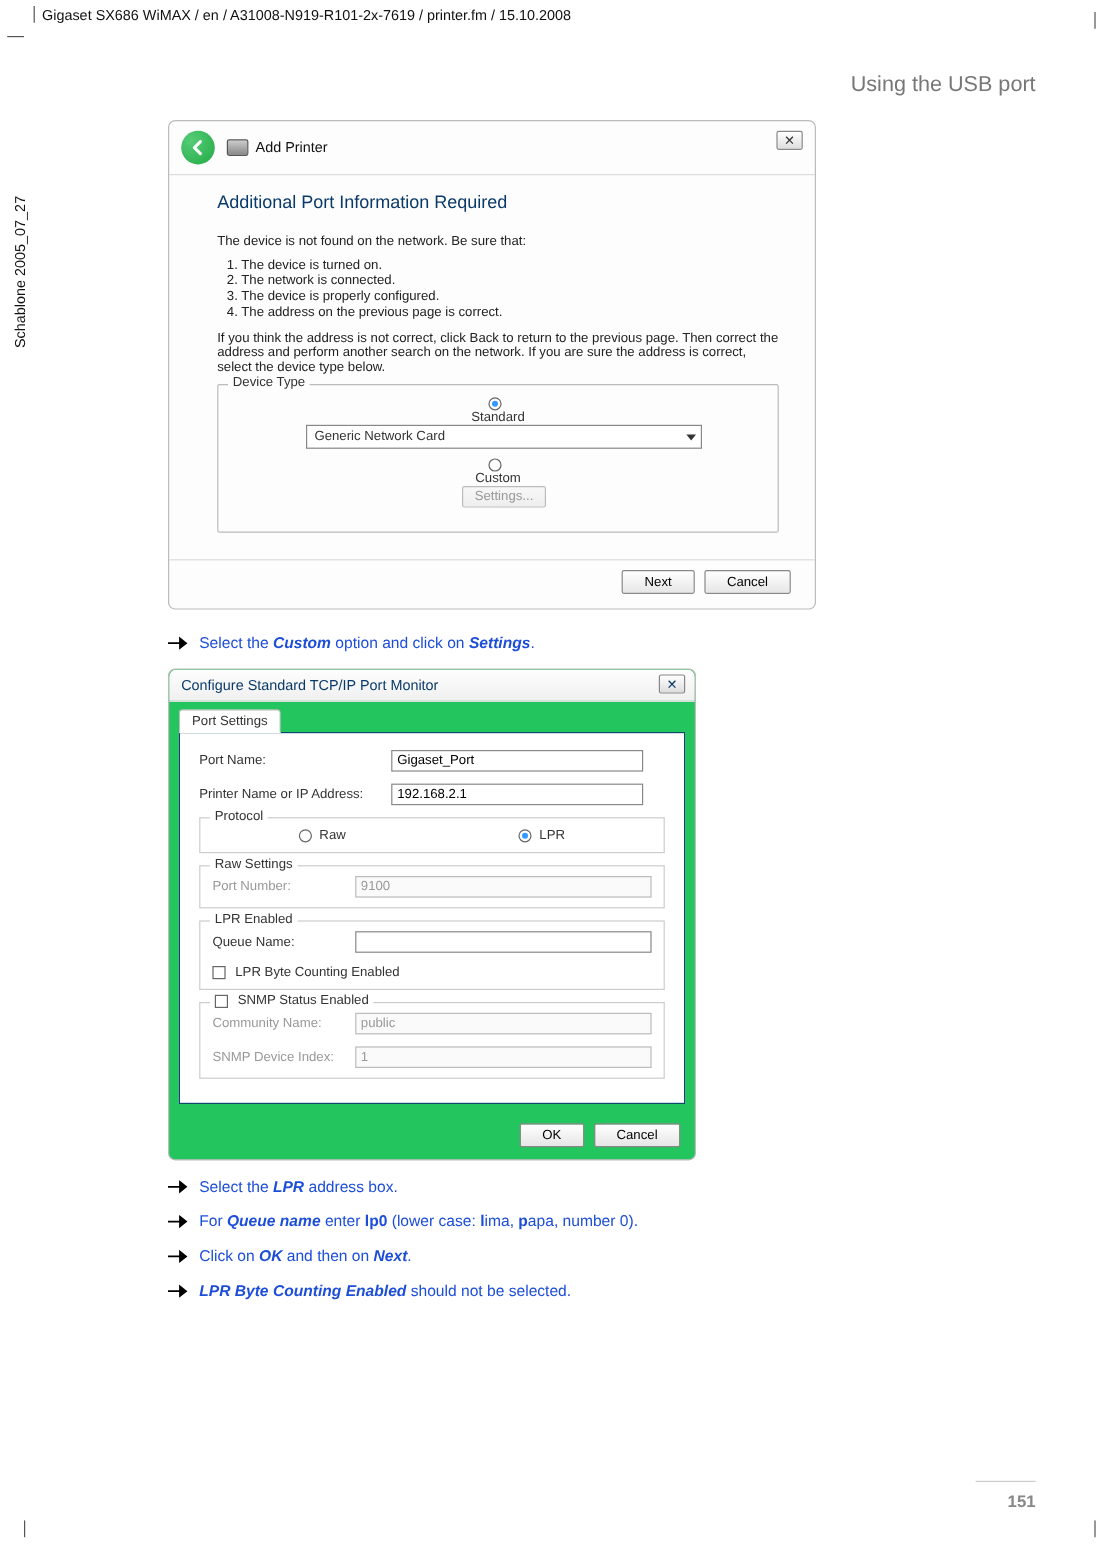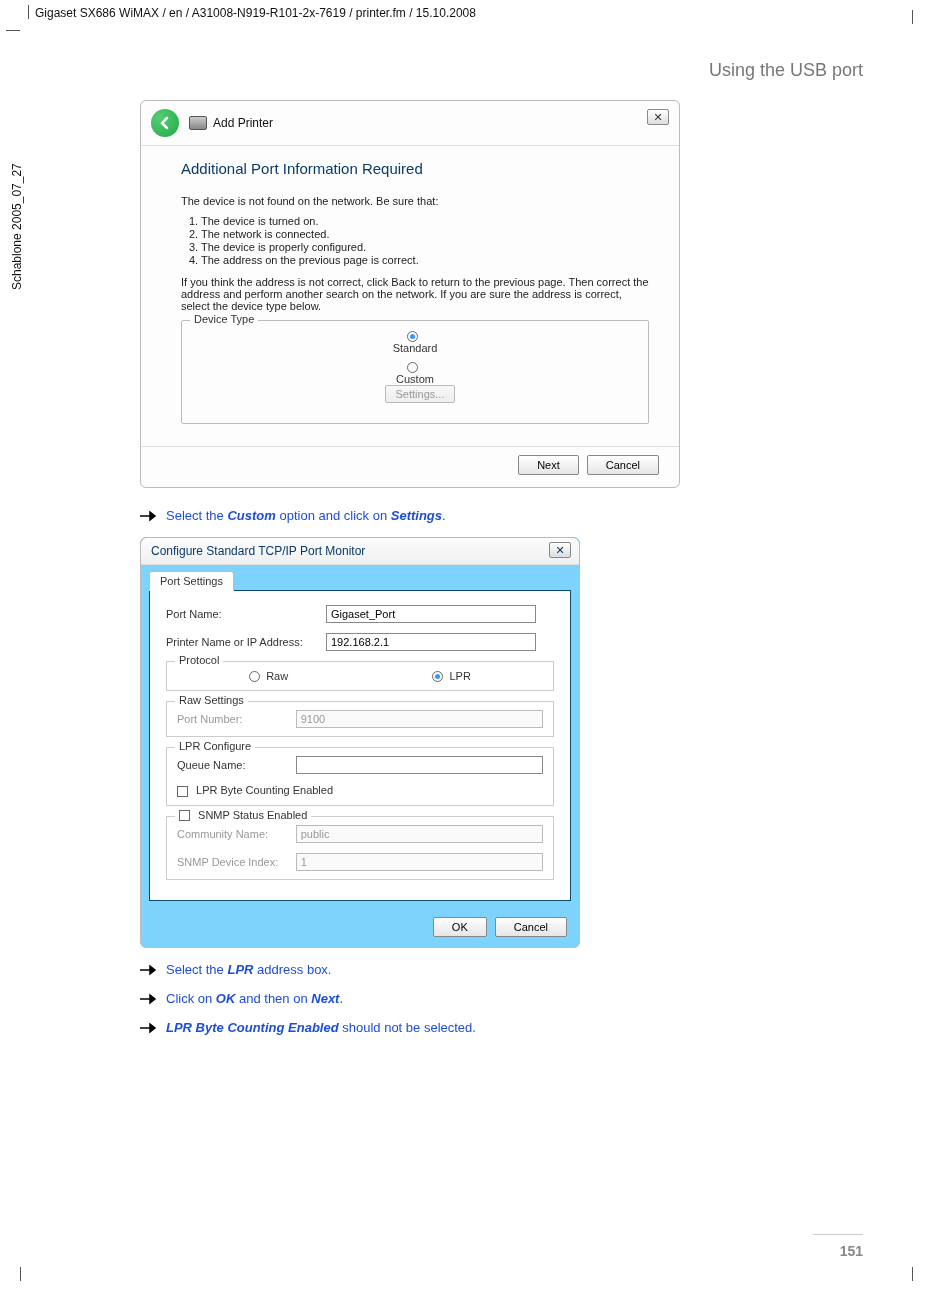--- a/index.html
+++ b/index.html
@@ -175,21 +175,21 @@
     width: 20px; height: 12px;
   }
   .instr .arrow-ic svg { width: 20px; height: 12px; }
   .instr b { font-weight: bold; }
   .instr i { font-style: italic; font-weight: bold; }
 
   
   .dialog2 {
     border: 1px solid #bbb;
     border-radius: 6px;
-    background: #7dd3fc;
+    background: #22c55e;
     width: 440px;
     margin-left: 0;
   }
   .d2-title {
     padding: 6px 10px;
     font-size: 12px; color: #0a3a6a;
     position: relative;
     border-bottom: 1px solid #ddd;
     background: linear-gradient(#fdfdfd,#f0f0f0);
     border-radius: 6px 6px 0 0;
@@ -305,20 +305,24 @@
         <div>2.    The network is connected.</div>
         <div>3.    The device is properly configured.</div>
         <div>4.    The address on the previous page is correct.</div>
       </div>
       <div class="dlg-text">If you think the address is not correct, click Back to return to the previous page.  Then correct the address and perform another search on the network.  If you are sure the address is correct, select the device type below.</div>
       <div class="device-type-box">
         <div class="legend">Device Type</div>
         <div class="radio-row">
           <span class="radio checked"></span>
           <span>Standard</span>
+          <div class="dropdown">
+            <span>Generic Network Card</span>
+            <span class="arrow"></span>
+          </div>
         </div>
         <div class="radio-row">
           <span class="radio"></span>
           <span>Custom</span>
           <button class="btn-disabled">Settings...</button>
         </div>
       </div>
     </div>
     <div class="dlg-footer">
       <button class="btn">Next</button>
@@ -364,21 +368,21 @@
         </div>
       </div>
       <div class="group-box">
         <div class="glegend">Raw Settings</div>
         <div class="form-row" style="margin-bottom:0;">
           <label style="width:120px;color:#999;">Port Number:</label>
           <input class="text-in dis" style="width: 250px;" value="9100">
         </div>
       </div>
       <div class="group-box">
-        <div class="glegend">LPR Configure</div>
+        <div class="glegend">LPR Enabled</div>
         <div class="form-row">
           <label style="width:120px;">Queue Name:</label>
           <input class="text-in" style="width: 250px;" value="">
         </div>
         <div>
           <span class="chk"></span>
           <span>LPR Byte Counting Enabled</span>
         </div>
       </div>
       <div class="group-box">
@@ -409,20 +413,28 @@
         </svg>
     </span>
     <span>Select the </span><i>LPR</i><span> address box.</span>
   </div>
   <div class="instr">
     <span class="arrow-ic">
       <svg viewBox="0 0 20 12">
           <path d="M0 6 H14 M10 2 L15 6 L10 10 Z" stroke="#000" stroke-width="1.5" fill="#000"></path>
         </svg>
     </span>
+    <span>For </span><i>Queue name</i><span> enter </span><b>lp0</b><span> (lower case: </span><b>l</b><span>ima, </span><b>p</b><span>apa, number 0).</span>
+  </div>
+  <div class="instr">
+    <span class="arrow-ic">
+      <svg viewBox="0 0 20 12">
+          <path d="M0 6 H14 M10 2 L15 6 L10 10 Z" stroke="#000" stroke-width="1.5" fill="#000"></path>
+        </svg>
+    </span>
     <span>Click on </span><i>OK</i><span> and then on </span><i>Next</i><span>.</span>
   </div>
   <div class="instr">
     <span class="arrow-ic">
       <svg viewBox="0 0 20 12">
           <path d="M0 6 H14 M10 2 L15 6 L10 10 Z" stroke="#000" stroke-width="1.5" fill="#000"></path>
         </svg>
     </span>
     <i>LPR Byte Counting Enabled</i><span> should not be selected.</span>
   </div>

